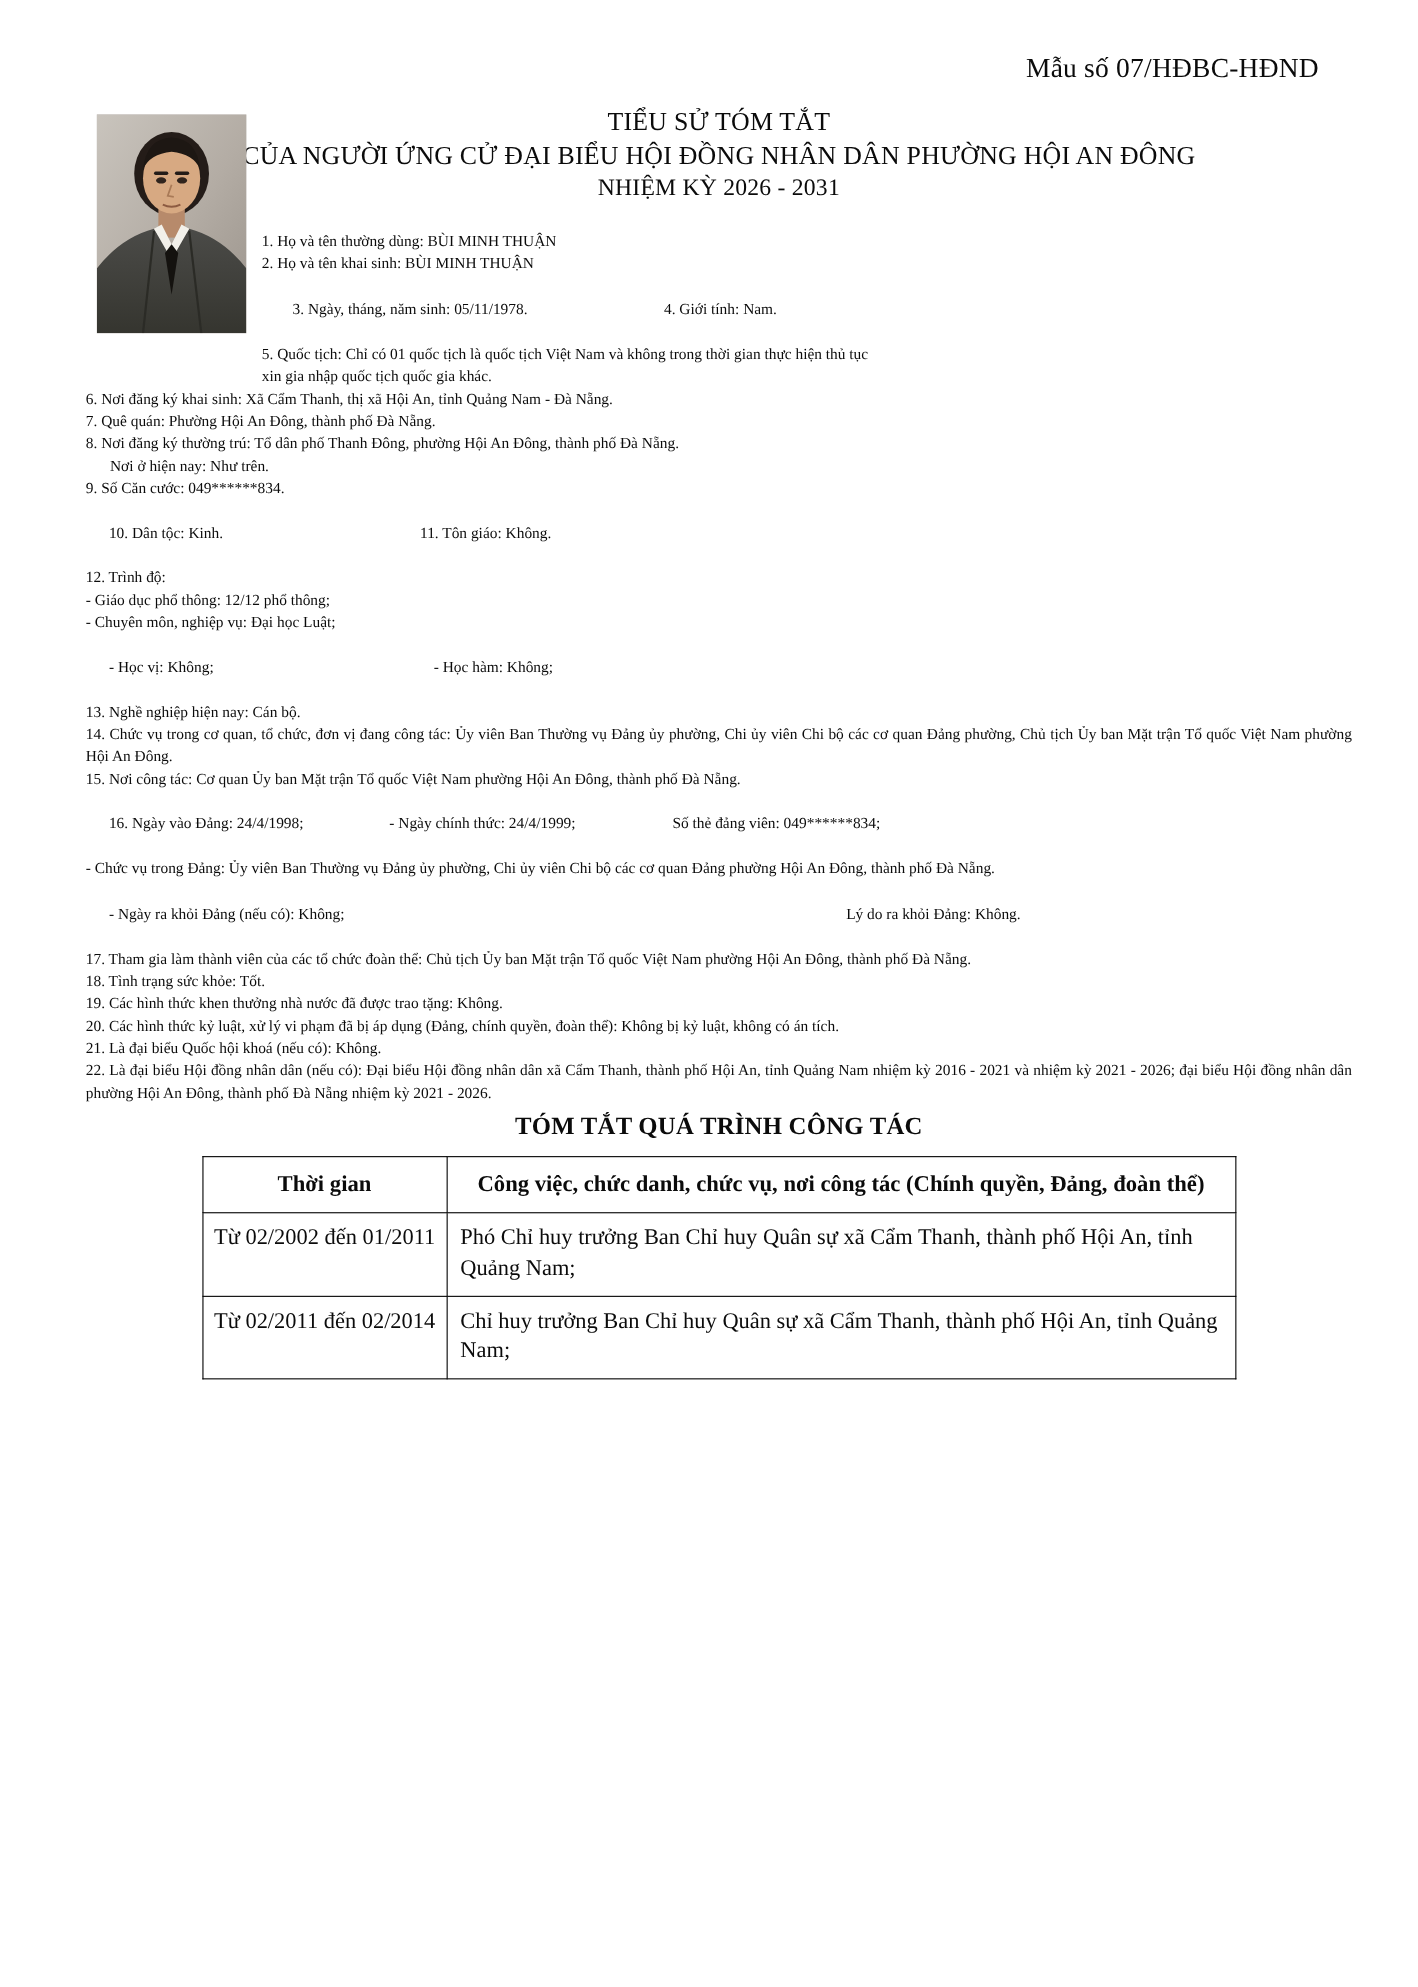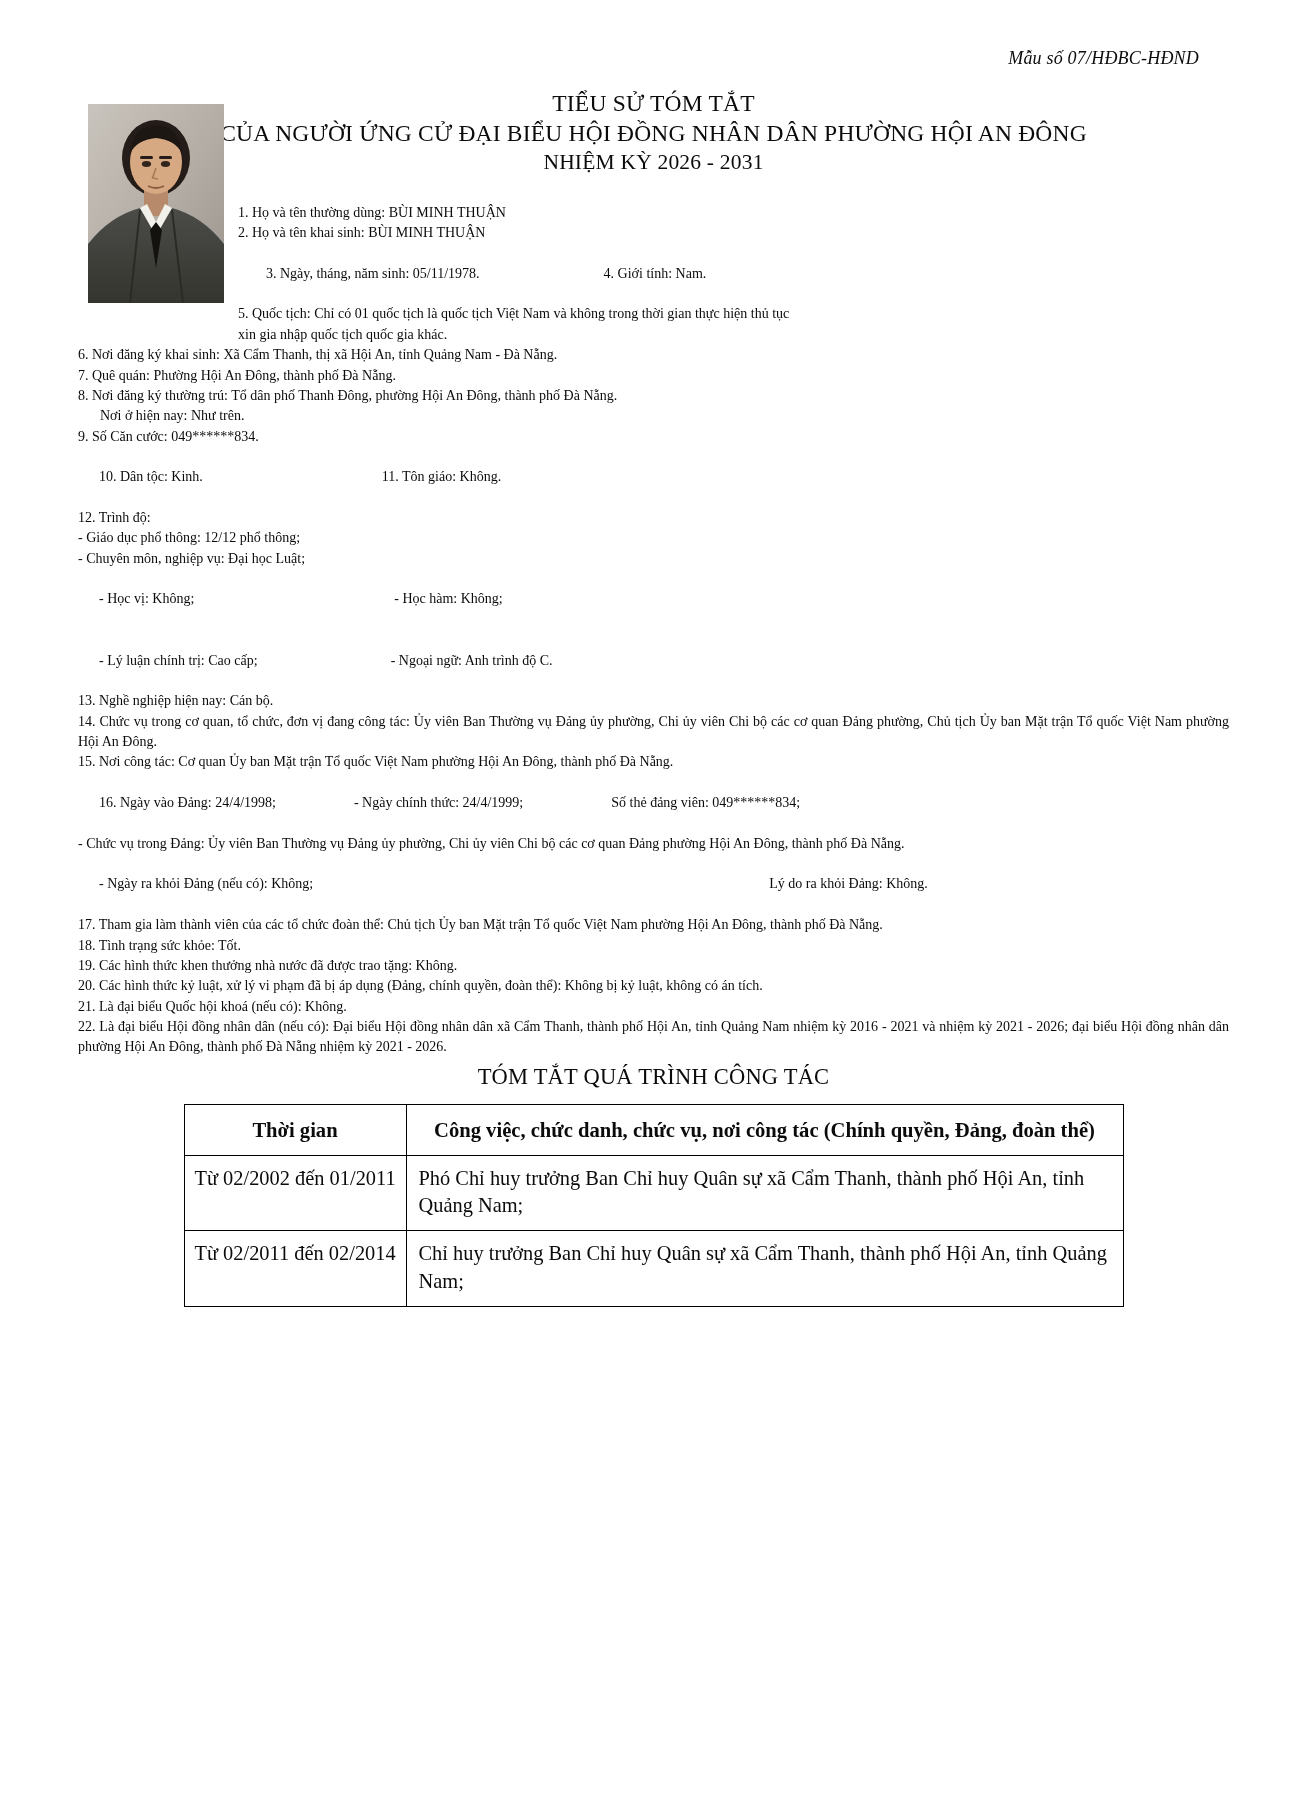--- a/index.html
+++ b/index.html
@@ -20,22 +20,21 @@
     margin: 0 auto;
     background: #ffffff;
     box-sizing: border-box;
     padding: 34px 60px 20px 78px;
     overflow: hidden;
   }
 
   
   .form-code {
     text-align: right;
-    font-style: italic;
-    font-size: 18px;
+    font-size: 25px;
     letter-spacing: .2px;
     padding-right: 30px;
     margin: 14px 0 0 0;
     line-height: 1.2;
   }
 
   
   .title-block {
     text-align: center;
     margin-top: 18px;
@@ -70,21 +69,21 @@
   .ln { margin: 0; padding: 0; white-space: pre-wrap; }
 
   
   .indent-photo { margin-left: 160px; }
 
   .j { text-align: justify; text-align-last: left; font-family: Liberation Serif, serif; }
 
   
   .section-heading {
     text-align: center;
-    font-weight: normal;
+    font-weight: bold;
     font-size: 22.5px;
     margin: 6px 0 0 0;
     letter-spacing: .2px;
   }
 
   
   table.career {
     border-collapse: collapse;
     width: 940px;
     margin: 14px auto 0 auto;
@@ -183,23 +182,20 @@
     <p class="ln" style="padding-left:22px;">Nơi ở hiện nay: Như trên.</p>
     <p class="ln">9. Số Căn cước: 049******834.</p>
     <p class="ln">
       <span>10. Dân tộc: Kinh.</span><span style="display:inline-block;width:179px;"></span><span>11. Tôn giáo: Không.</span>
     </p>
     <p class="ln">12. Trình độ:</p>
     <p class="ln">- Giáo dục phổ thông: 12/12 phổ thông;</p>
     <p class="ln">- Chuyên môn, nghiệp vụ: Đại học Luật;</p>
     <p class="ln">
       <span>- Học vị: Không;</span><span style="display:inline-block;width:200px;"></span><span>- Học hàm: Không;</span>
-    </p>
-    <p class="ln">
-      <span>- Lý luận chính trị: Cao cấp;</span><span style="display:inline-block;width:133px;"></span><span>- Ngoại ngữ: Anh trình độ C.</span>
     </p>
     <p class="ln">13. Nghề nghiệp hiện nay: Cán bộ.</p>
     <p class="ln j">14. Chức vụ trong cơ quan, tổ chức, đơn vị đang công tác: Ủy viên Ban Thường vụ Đảng ủy phường, Chi ủy viên Chi bộ các cơ quan Đảng phường, Chủ tịch Ủy ban Mặt trận Tổ quốc Việt Nam phường Hội An Đông.</p>
     <p class="ln">15. Nơi công tác: Cơ quan Ủy ban Mặt trận Tổ quốc Việt Nam phường Hội An Đông, thành phố Đà Nẵng.</p>
     <p class="ln">
       <span>16. Ngày vào Đảng: 24/4/1998;</span><span style="display:inline-block;width:78px;"></span><span>- Ngày chính thức: 24/4/1999;</span><span style="display:inline-block;width:88px;"></span><span>Số thẻ đảng viên: 049******834;</span>
     </p>
     <p class="ln j">- Chức vụ trong Đảng: Ủy viên Ban Thường vụ Đảng ủy phường, Chi ủy viên Chi bộ các cơ quan Đảng phường Hội An Đông, thành phố Đà Nẵng.</p>
     <p class="ln">
       <span>- Ngày ra khỏi Đảng (nếu có): Không;</span><span style="display:inline-block;width:456px;"></span><span>Lý do ra khỏi Đảng: Không.</span>

